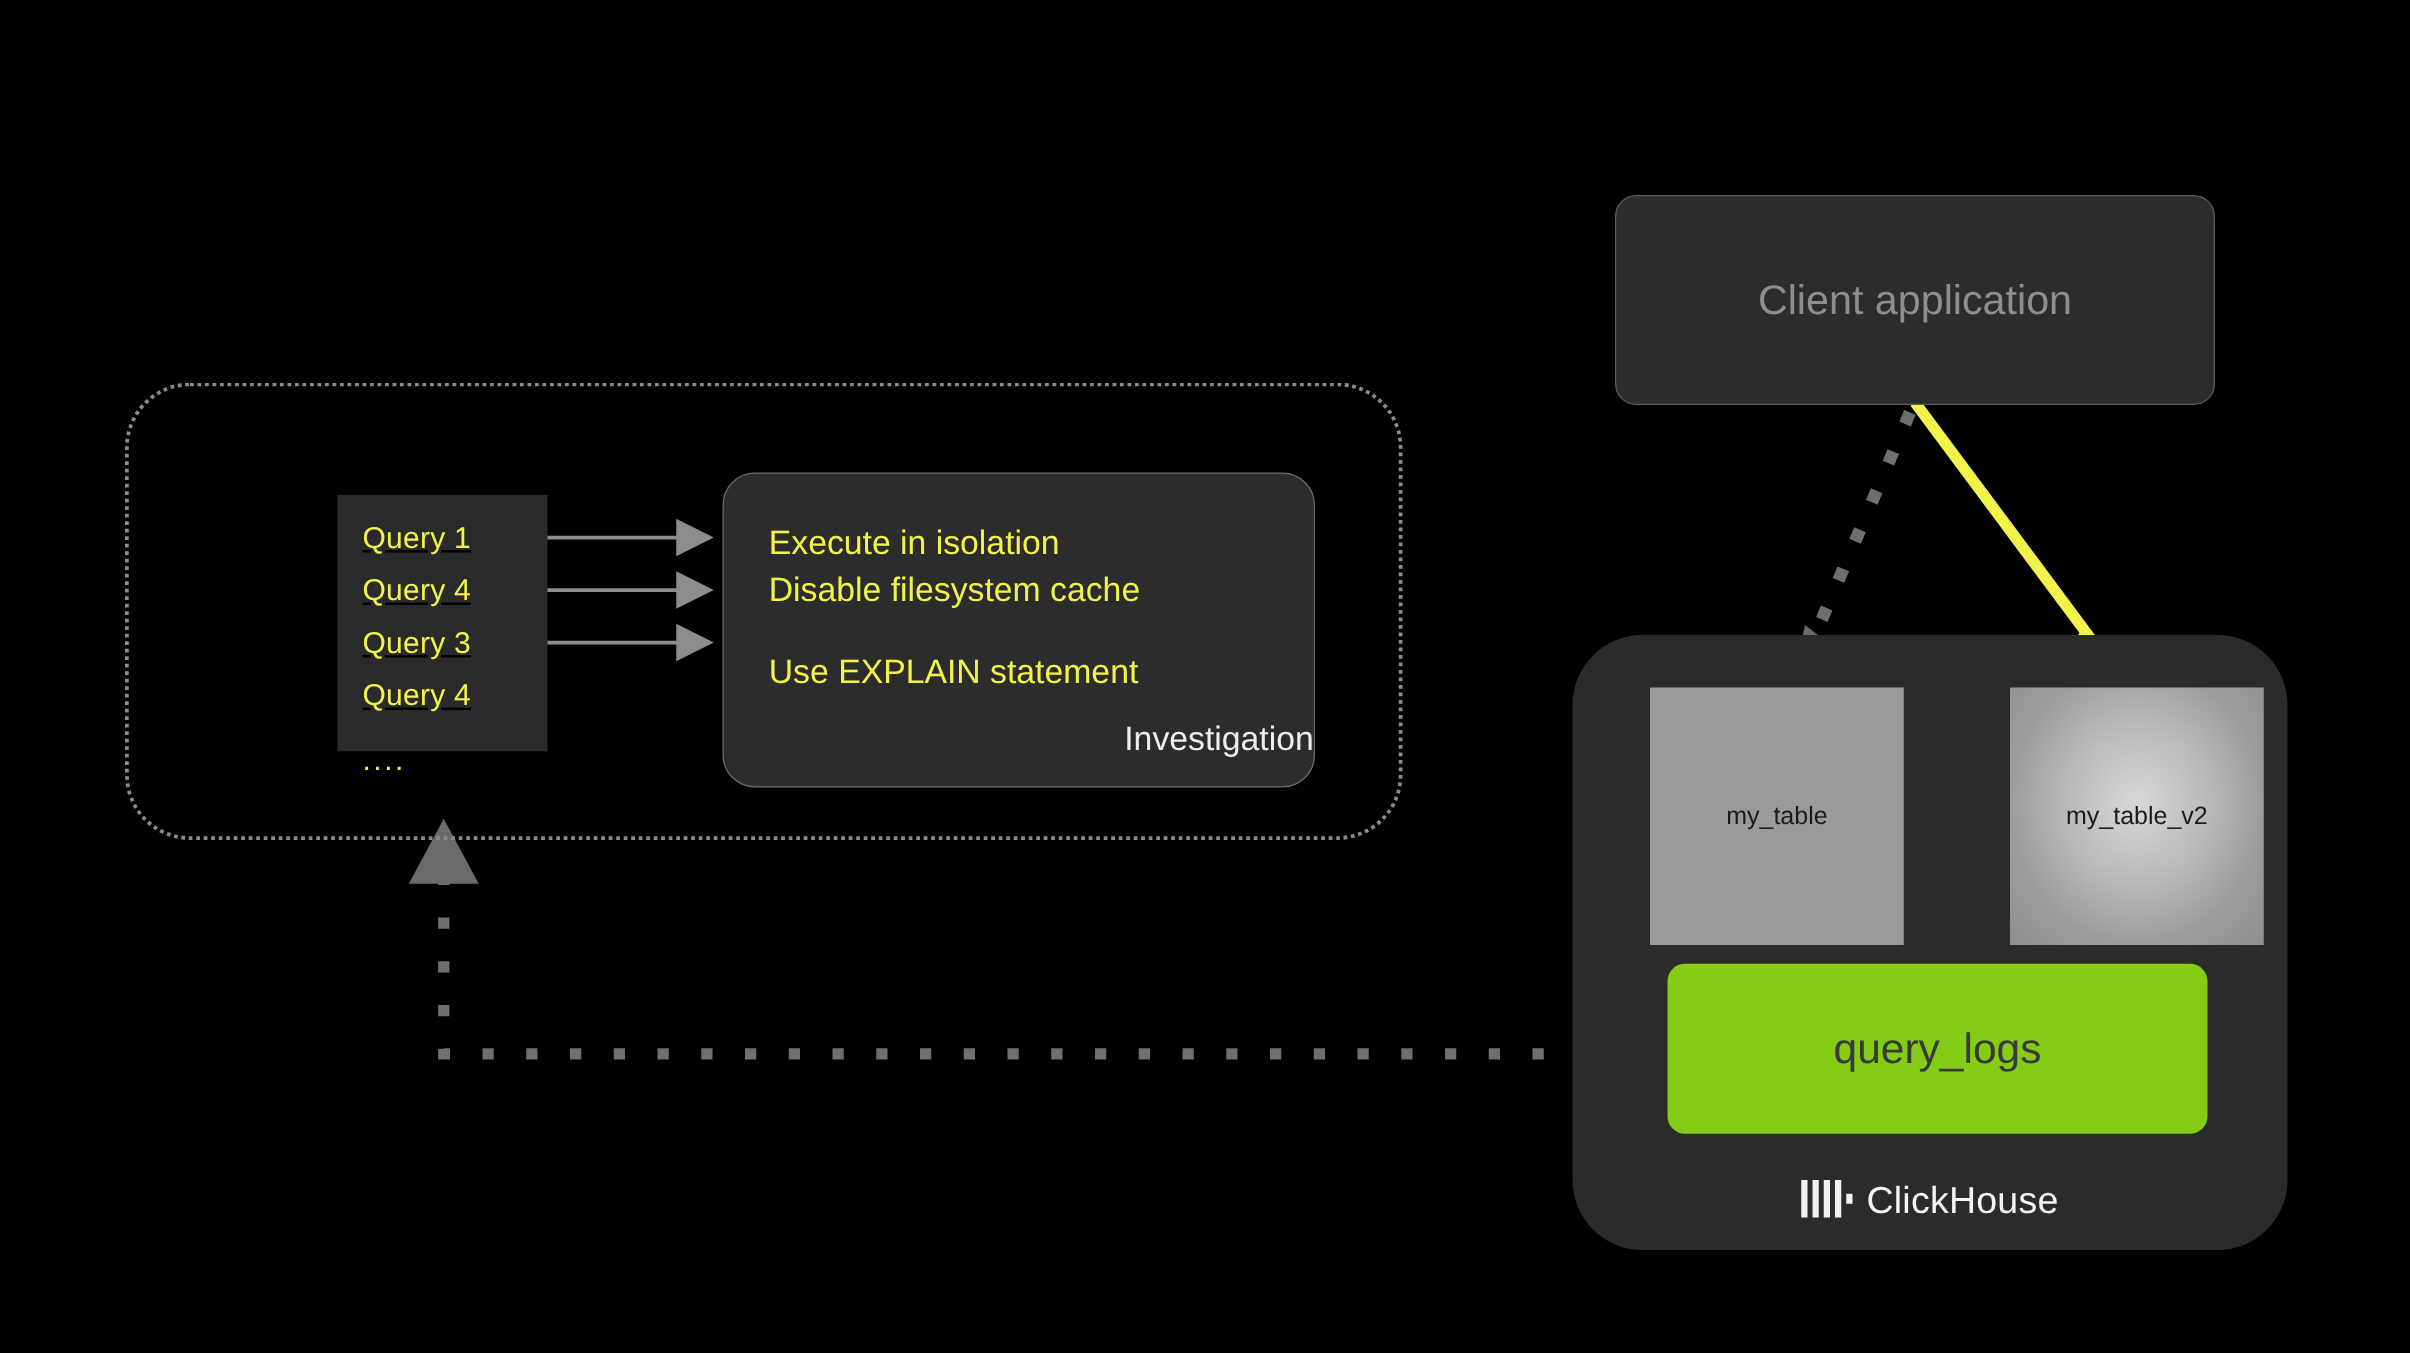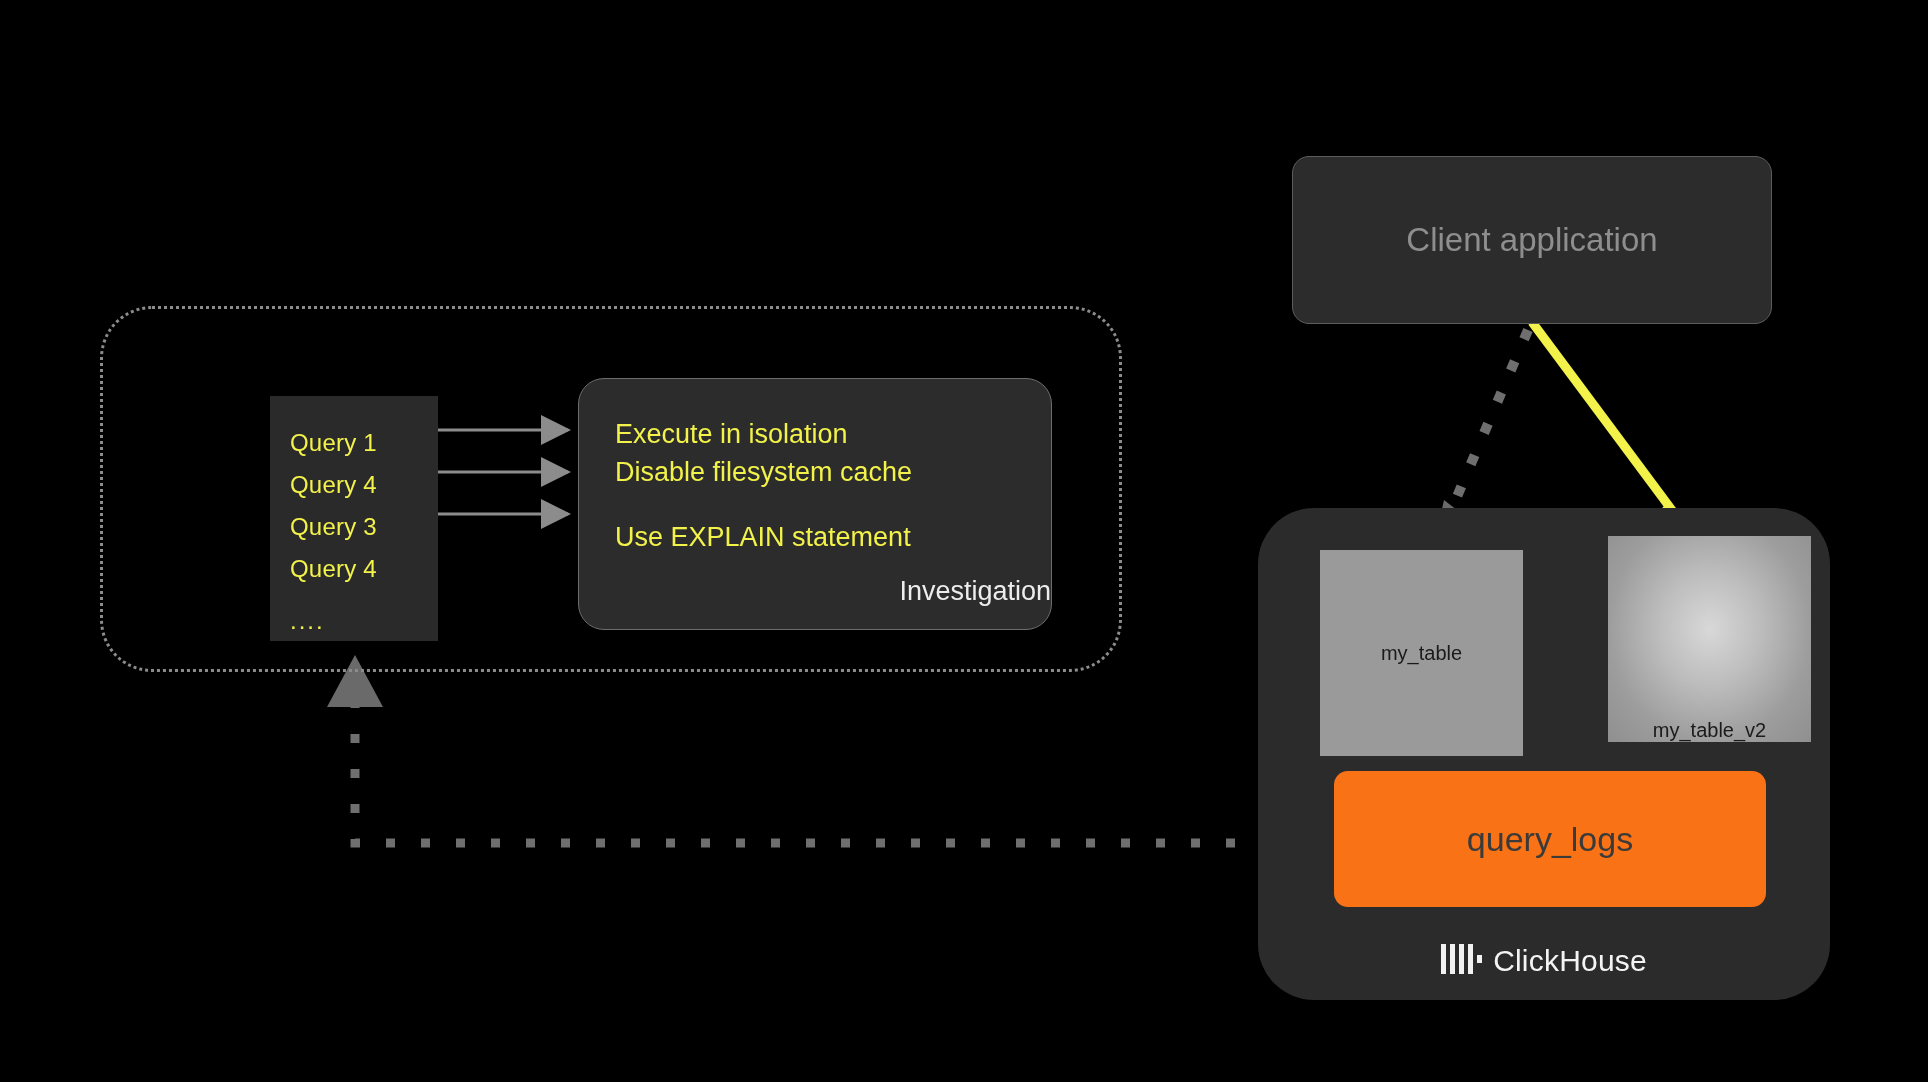--- a/index.html
+++ b/index.html
@@ -12,24 +12,25 @@
     position:absolute;
     left:100px; top:306px; width:1022px; height:366px;
     border:3px dotted #8c8c8c;
     border-radius:52px;
     box-sizing:border-box;
   }
 
   
   .query-panel{
     position:absolute;
-    left:270px; top:396px; width:168px; height:245px;
+    left:270px; top:396px; width:168px; height:205px;
     background:#2a2a2a;
     box-sizing:border-box;
-    padding:26px 0 0 20px;
+    padding:14px 0 0 20px;
+    text-decoration:underline;
   }
   .query-item{
     color:#f2f24a;
     font-size:24px;
     line-height:42px;
     letter-spacing:.2px;
     white-space:nowrap;
   }
   .query-item.ellipsis{padding-top:10px;letter-spacing:2px;}
 
@@ -78,26 +79,26 @@
     border-radius:56px;
     box-sizing:border-box;
   }
   .tbl{
     position:absolute;
     width:203px;height:206px;
     display:flex;align-items:center;justify-content:center;
     color:#1b1b1b;font-size:20px;
   }
   .tbl-a{left:62px; top:42px; background:#9a9a9a;}
-  .tbl-b{left:350px; top:28px;
-         background:radial-gradient(ellipse at 50% 45%,#d8d8d8 0%,#bdbdbd 35%,#9d9d9d 70%,#8f8f8f 100%);align-items:flex-end;}
+  .tbl-b{left:350px; top:42px;
+         background:radial-gradient(ellipse at 50% 45%,#d8d8d8 0%,#bdbdbd 35%,#9d9d9d 70%,#8f8f8f 100%);}
   .qlogs{
     position:absolute;
     left:76px; top:263px; width:432px; height:136px;
-    background:#f97316;
+    background:#84cc16;
     border-radius:14px;
     display:flex;align-items:center;justify-content:center;
     color:#3a3a3a;font-size:34px;
   }
   .ch-logo{
     position:absolute;
     left:0;right:0;bottom:22px;
     display:flex;align-items:flex-start;justify-content:center;gap:11px;
   }
   .ch-bars{display:flex;align-items:flex-end;gap:4px;height:30px;}

